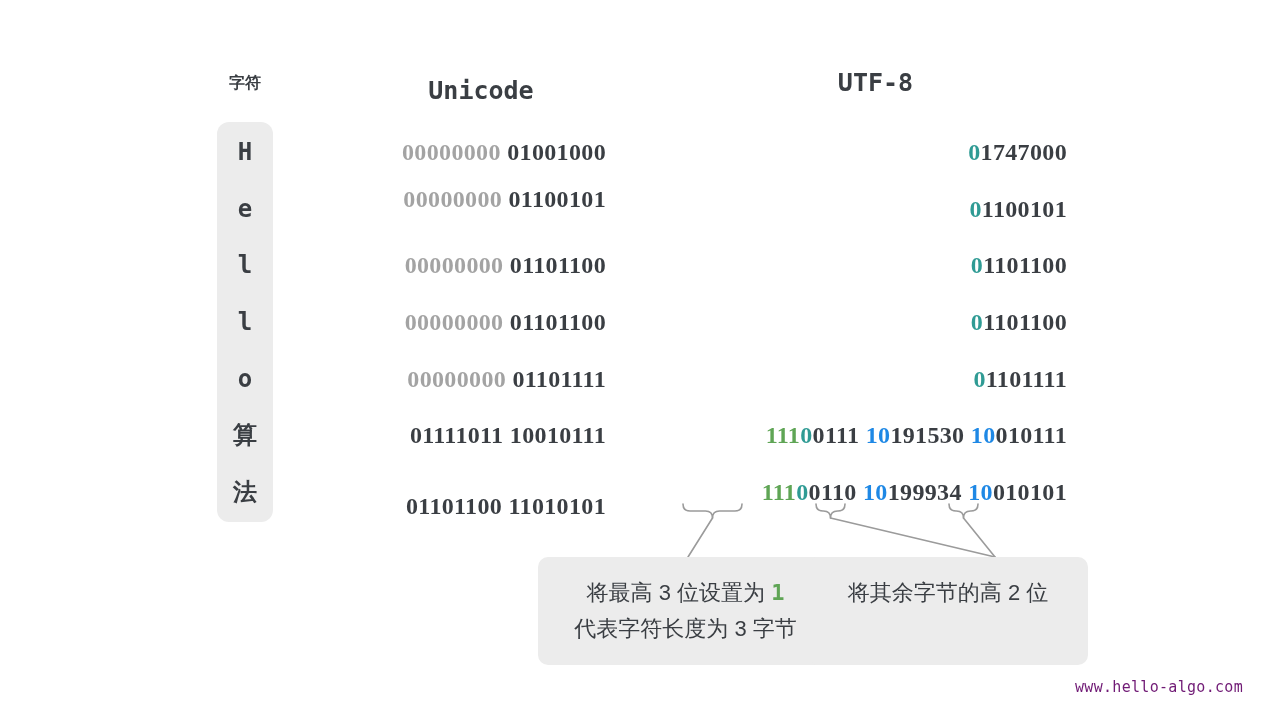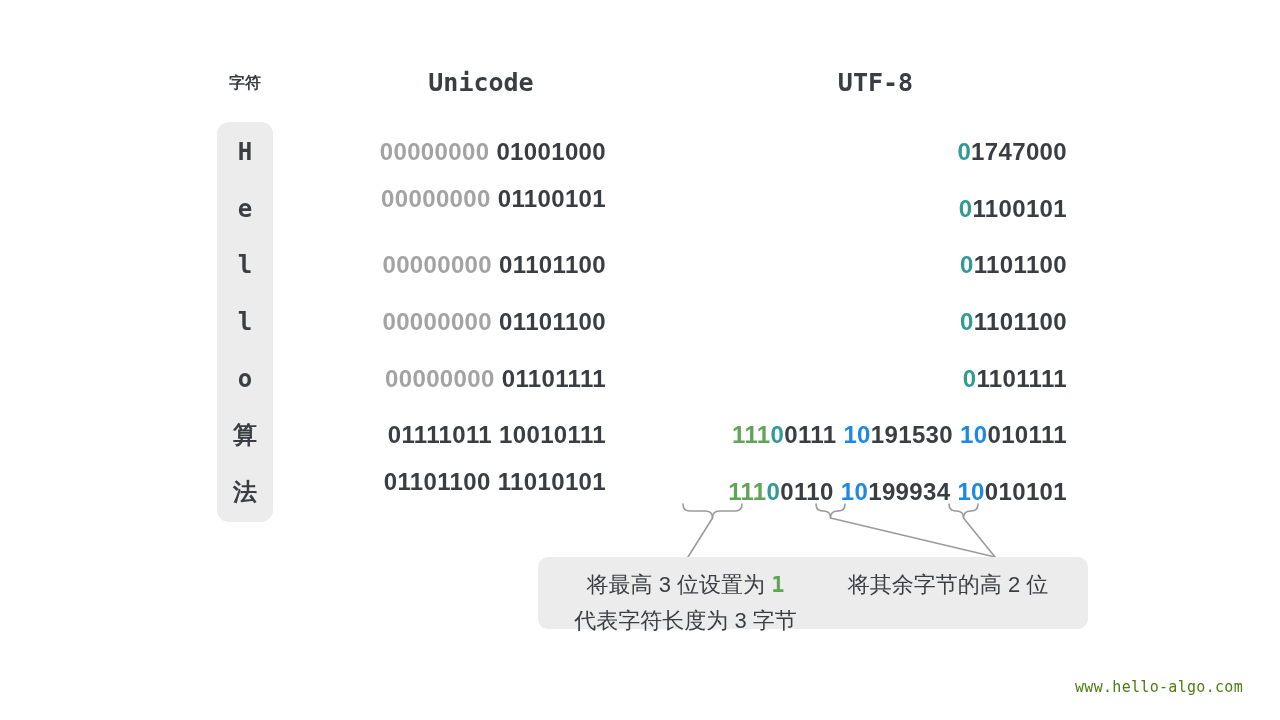--- a/index.html
+++ b/index.html
@@ -8,59 +8,59 @@
     position:relative; width:1280px; height:720px; background:#ffffff;
     overflow:hidden; font-family:"Liberation Sans","DejaVu Sans",sans-serif;
     color:var(--dark);
   }
   .mono { font-family:"DejaVu Sans Mono","Liberation Mono",monospace; }
   .hdr {
     position:absolute; text-align:center; font-weight:bold; font-size:25px;
     line-height:30px; color:var(--dark);
   }
   #hdr-char { left:205px; top:68px; width:80px; font-size:16px; }
-  #hdr-unicode { left:355px; top:68px; width:252px; }
+  #hdr-unicode { left:355px; top:76px; width:252px; }
   #hdr-utf8 { left:683px; top:68px; width:385px; }
   #char-col-bg {
     position:absolute; left:217px; top:122px; width:56px; height:400px;
     background:#ECECEC; border-radius:12px;
   }
   .char-cell {
     position:absolute; left:217px; width:56px; height:36px; line-height:36px;
     text-align:center; font-weight:bold; font-size:24px; color:var(--dark);
   }
   .bin {
     position:absolute; height:30px; line-height:30px; white-space:pre;
-    font-family:Liberation Sans, sans-serif;
+    font-family:Liberation Serif, serif;
     font-weight:bold; font-size:24px; letter-spacing:0.35px; text-align:right;margin-left:31px;
   }
   .bin.unicode { right:674px; }
   .bin.utf8 { right:213px; }
   .seg.dark { color:var(--dark); }
   .seg.gray { color:var(--gray); }
   .seg.teal { color:var(--teal); }
   .seg.green { color:var(--green); }
   .seg.blue { color:var(--blue); }
   #overlay { position:absolute; left:0; top:0; width:1280px; height:720px; pointer-events:none; }
   #overlay path { fill:none; stroke:#9b9b9b; stroke-width:1.6; stroke-linecap:round; stroke-linejoin:round; }
   .callout {
-    position:absolute; top:557px; height:72px; background:#ECECEC;
-    border-radius:10px; text-align:center; padding-top:10px;
+    position:absolute; top:557px; height:108px; background:#ECECEC;
+    border-radius:10px; text-align:center; padding-top:18px;
     font-size:22px; line-height:36px; color:var(--dark);
   }
   #callout-left { left:538px; width:295px; }
   #callout-right { left:808px; width:280px; }
   .callout .num {
     font-family:"DejaVu Sans Mono","Liberation Mono",monospace;
     font-weight:bold; font-size:22px;
   }
   #footer {
     position:absolute; right:37px; top:678px; font-size:15px;
     font-family:"DejaVu Sans Mono","Liberation Mono",monospace;
-    color:#4d7c0f; letter-spacing:0.3px;
+    color:#701a75; letter-spacing:0.3px;
   }
 </style>
 </head>
 <body>
 
 <div id="stage">
 
   <div class="hdr" id="hdr-char">字符</div>
   <div class="hdr mono" id="hdr-unicode">Unicode</div>
   <div class="hdr mono" id="hdr-utf8">UTF-8</div>
@@ -80,21 +80,21 @@
       <div class="char-cell mono" style="top: 303.95px;">l</div>
       <div class="bin unicode" style="top: 306.95px;"><span class="seg gray">00000000</span><span class="seg dark"> </span><span class="seg dark">01101100</span></div>
       <div class="bin utf8" style="top: 306.95px;"><span class="seg teal">0</span><span class="seg dark">1101100</span></div>
       <div class="char-cell mono" style="top: 360.6px;">o</div>
       <div class="bin unicode" style="top: 363.6px;"><span class="seg gray">00000000</span><span class="seg dark"> </span><span class="seg dark">01101111</span></div>
       <div class="bin utf8" style="top: 363.6px;"><span class="seg teal">0</span><span class="seg dark">1101111</span></div>
       <div class="char-cell mono" style="top: 417.25px;">算</div>
       <div class="bin unicode" style="top: 420.25px;"><span class="seg dark">01111011</span><span class="seg dark"> </span><span class="seg dark">10010111</span></div>
       <div class="bin utf8" style="top: 420.25px;"><span class="seg green">111</span><span class="seg teal">0</span><span class="seg dark">0111</span><span class="seg dark"> </span><span class="seg blue">10</span><span class="seg dark">191530</span><span class="seg dark"> </span><span class="seg blue">10</span><span class="seg dark">010111</span></div>
       <div class="char-cell mono" style="top: 473.9px;">法</div>
-      <div class="bin unicode" style="top: 467px;"><span class="seg dark">01101100</span><span class="seg dark"> </span><span class="seg dark">11010101</span></div>
+      <div class="bin unicode" style="top: 491px;"><span class="seg dark">01101100</span><span class="seg dark"> </span><span class="seg dark">11010101</span></div>
       <div class="bin utf8" style="top: 476.9px;"><span class="seg green">111</span><span class="seg teal">0</span><span class="seg dark">0110</span><span class="seg dark"> </span><span class="seg blue">10</span><span class="seg dark">199934</span><span class="seg dark"> </span><span class="seg blue">10</span><span class="seg dark">010101</span></div>
     </div>
 
   <svg id="overlay" viewBox="0 0 1280 720">
     <path d="M683,504 Q683,511 690,511 L705.5,511 Q712.5,511 712.5,518 Q712.5,511 719.5,511 L735,511 Q742,511 742,504"></path>
     <path d="M816,504 Q816,511 823,511 L823.5,511 Q830.5,511 830.5,518 Q830.5,511 837.5,511 L838,511 Q845,511 845,504"></path>
     <path d="M949,504 Q949,511 956,511 L956.5,511 Q963.5,511 963.5,518 Q963.5,511 970.5,511 L971,511 Q978,511 978,504"></path>
     <path d="M712.5,518 L688,557"></path>
     <path d="M830.5,518 L995,557"></path>
     <path d="M963.5,518 L995,557"></path>

